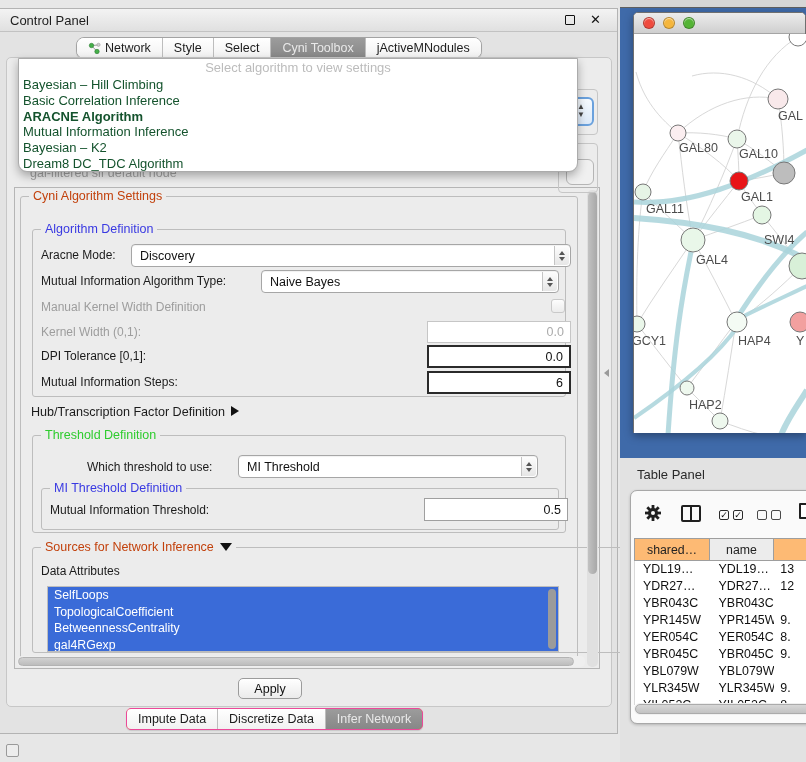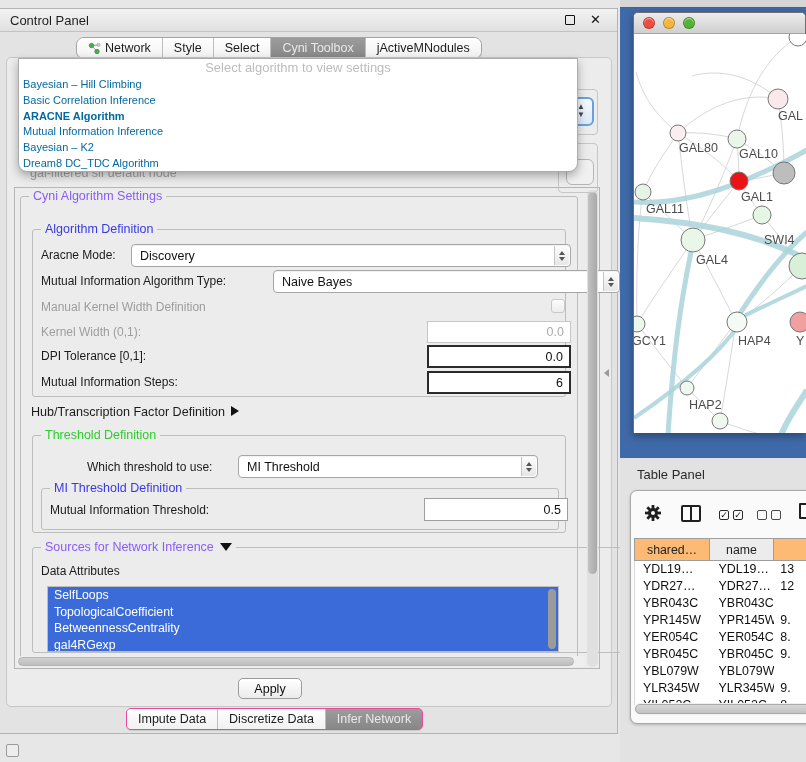--- a/index.html
+++ b/index.html
@@ -36,29 +36,29 @@
   .frag-combo-blue .arrs { position:absolute; left:4px; top:4px; font-size:8px; line-height:8px; color:#444; }
   .frag-combo-gray { position:absolute; left:566px; top:150px; width:28px; height:26px; z-index:3;
     border:1px solid #b5b5b5; border-radius:6px; background:#f0f0f0; }
   .ghost-text { position:absolute; left:30px; top:157px; z-index:2; font-size:12.5px; color:#a2a2a2; }
 
   
   .popup { position:absolute; left:18px; top:49px; width:560px; height:114px; z-index:10;
     background:#ffffff; border:1px solid #ababab; border-radius:0 0 9px 9px;
     box-shadow:0 4px 10px rgba(0,0,0,.3); padding-top:1px; }
   .popup-placeholder { height:17px; text-align:center; color:#bcbcbc; font-size:13px; }
-  .dd-item { height:15.8px; line-height:15.8px; padding-left:4px; font-size:11px; color:#0369a1; }
+  .dd-item { height:15.8px; line-height:15.8px; padding-left:4px; font-size:13px; color:#14532d; }
   .dd-item.bold { font-weight:bold; }
 
   
   .settings { position:absolute; left:14px; top:178px; width:586px; height:482px;
     background:#ececec; border:1px solid #b5b5b5; }
   .groupbox { position:absolute; border:1px solid #bdbdbd; border-radius:3px; }
   .legend { position:absolute; top:-8px; left:8px; background:#ececec; padding:0 4px;
-    font-size:12.5px; color:#8b5cf6; white-space:nowrap; }
+    font-size:12.5px; color:#c2410c; white-space:nowrap; }
   .legend.blue { color:#3939e2; }
   .legend.green { color:#2ecc2e; }
   .lbl { position:absolute; font-size:12px; font-weight:normal; color:#1b1b1b; white-space:nowrap; }
   .lbl.dim { color:#9d9d9d; }
   .lbl.plain { font-weight:normal; }
   .combo { position:absolute; background:#ffffff; border:1px solid #a6a6a6; border-radius:4px;
     font-size:12.5px; color:#111; display:flex; align-items:center; padding-left:8px;
     box-shadow:inset 0 1px 1px rgba(0,0,0,.06); }
   .stepper { position:absolute; right:1px; top:1px; bottom:1px; width:15px;
     border-left:1px solid #c4c4c4; border-radius:0 3px 3px 0;
@@ -219,21 +219,21 @@
           <span class="lbl" style="left:8px; top:18px;">Aracne Mode:</span>
           <div class="combo" style="left:98px; top:14px; width:440px; height:23px;">
             <span>Discovery</span>
             <span class="stepper">
                 <i class="tri-up"></i>
                 <i class="tri-down"></i>
               </span>
           </div>
 
           <span class="lbl" style="left:8px; top:44px;">Mutual Information Algorithm Type:</span>
-          <div class="combo" style="left:240px; top:40px; width:347px; height:23px;text-align:center;">
+          <div class="combo" style="left:228px; top:40px; width:298px; height:23px;text-align:center;">
             <span>Naive Bayes</span>
             <span class="stepper">
                 <i class="tri-up"></i>
                 <i class="tri-down"></i>
               </span>
           </div>
 
           <span class="lbl dim" style="left:8px; top:70px;">Manual Kernel Width Definition</span>
           <span class="checkbox" style="left:518px; top:69px;"></span>
 

